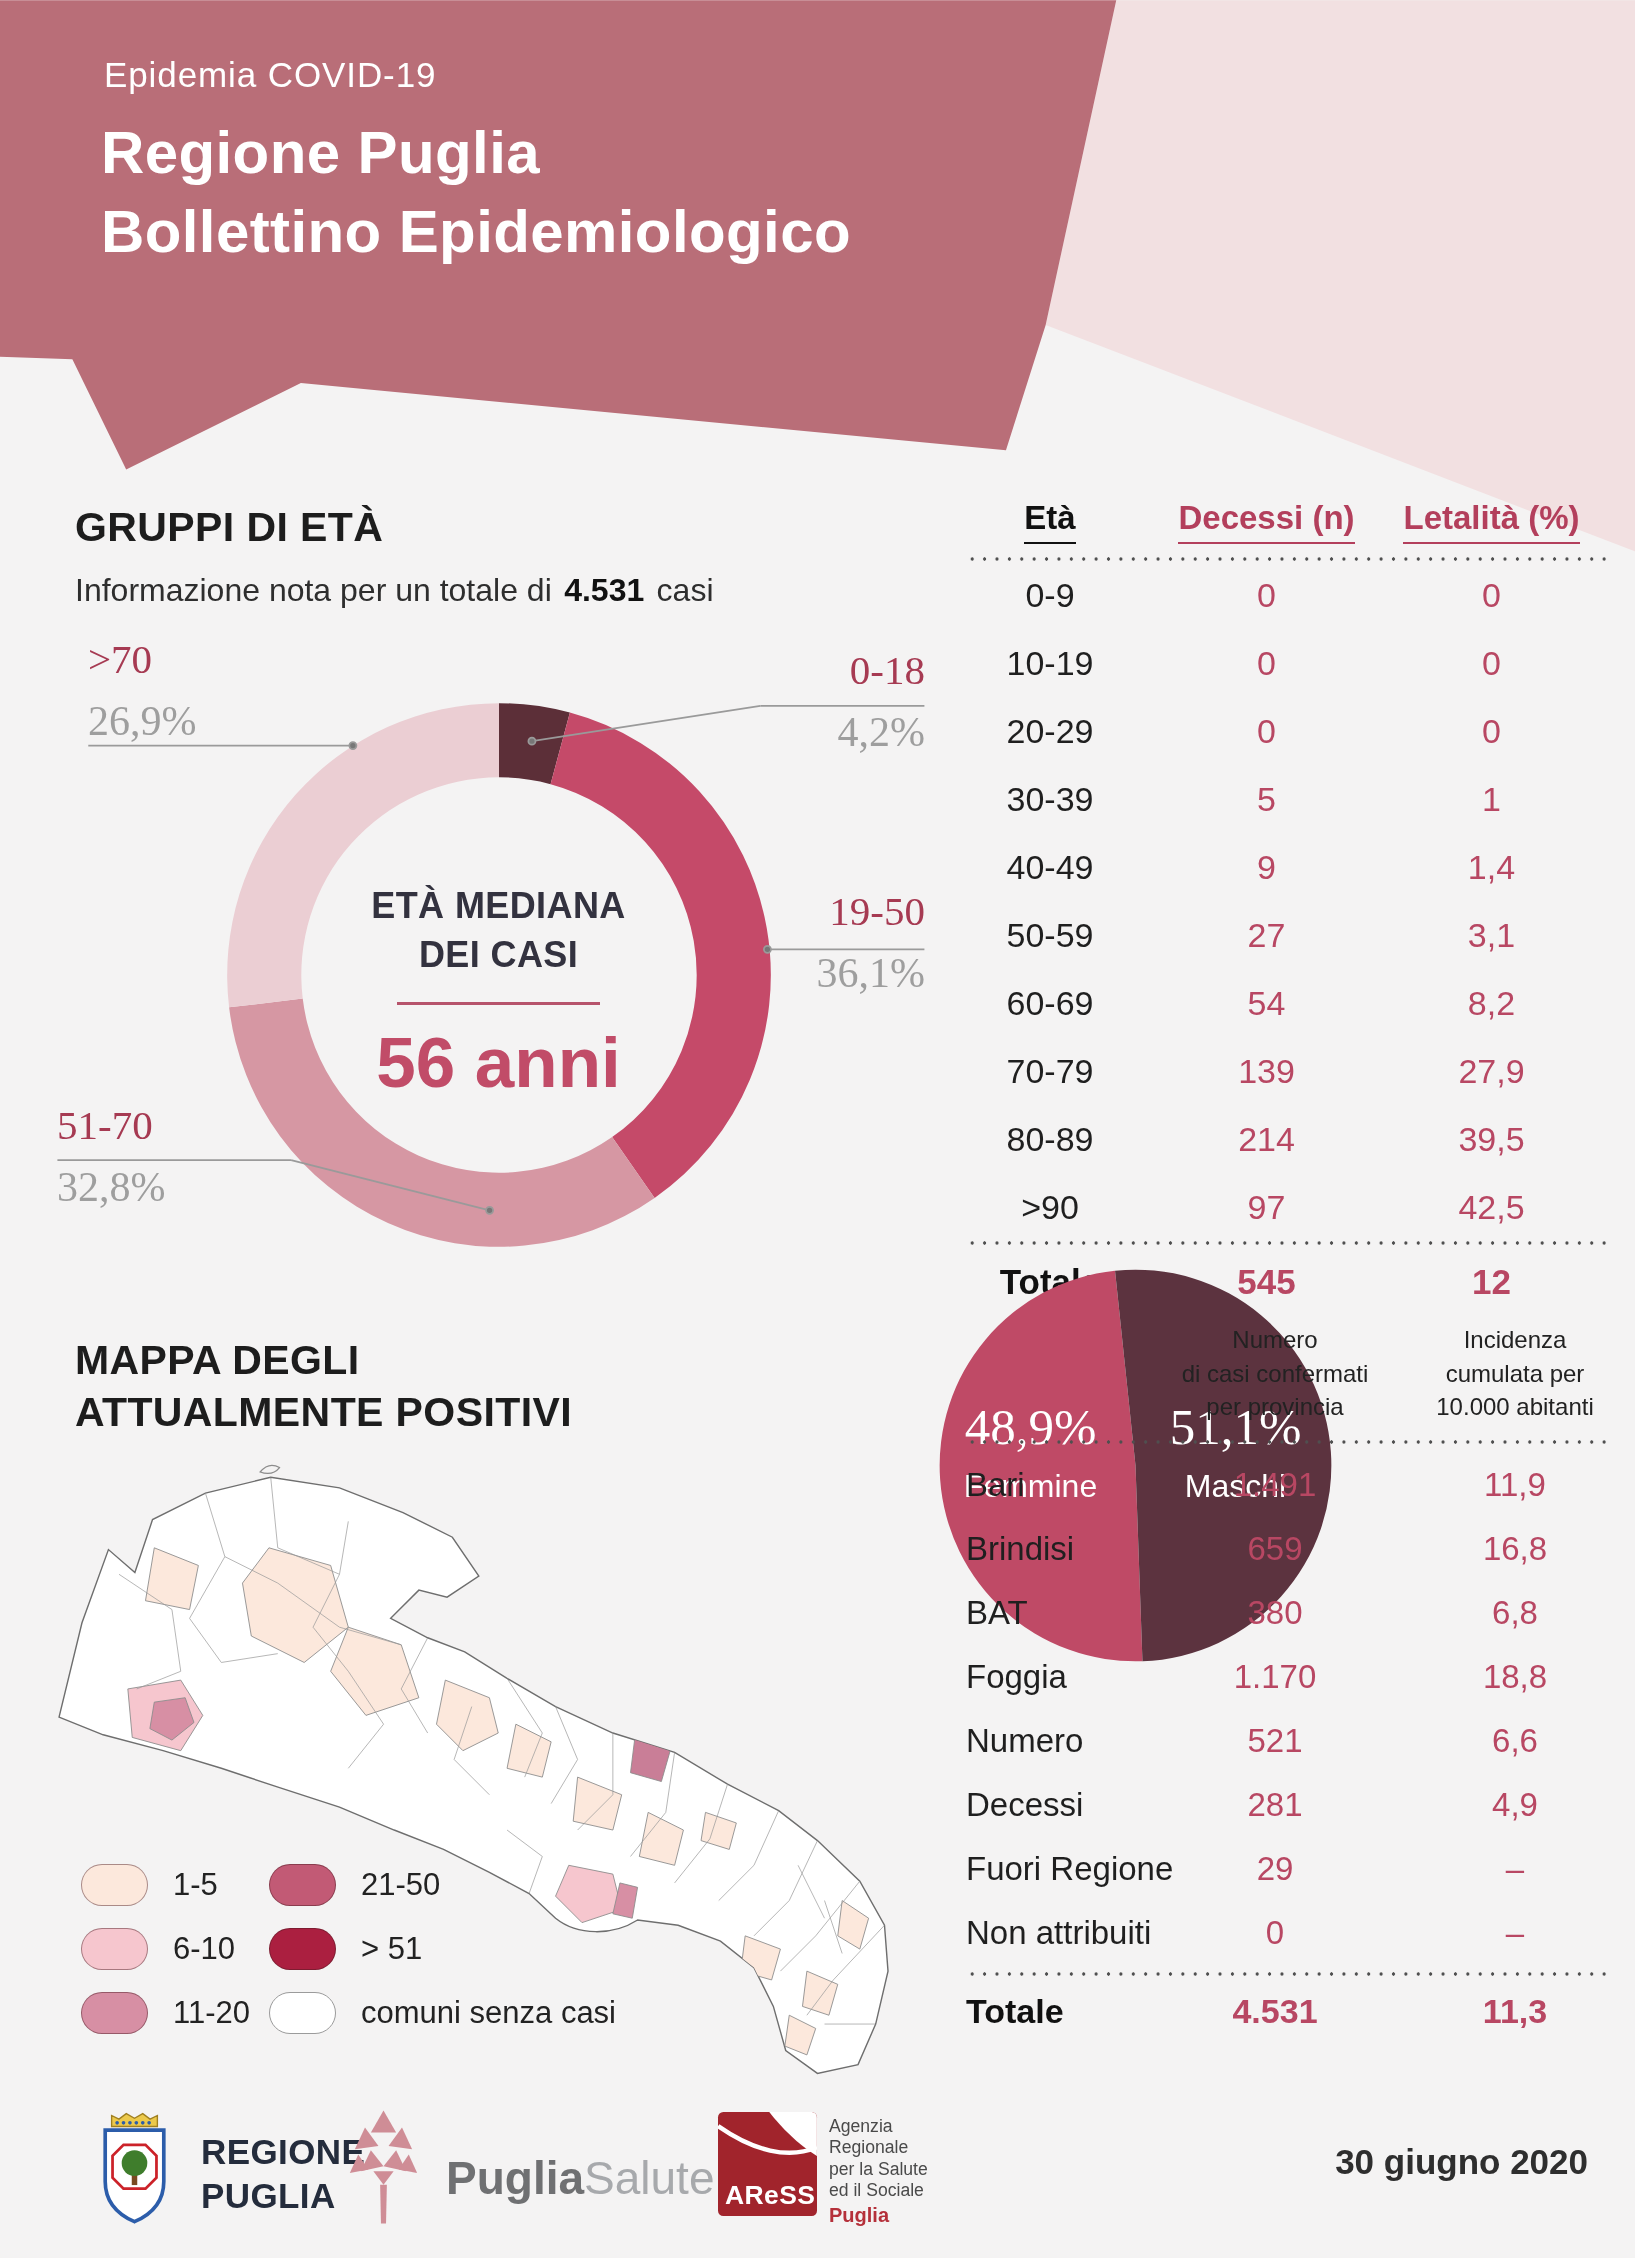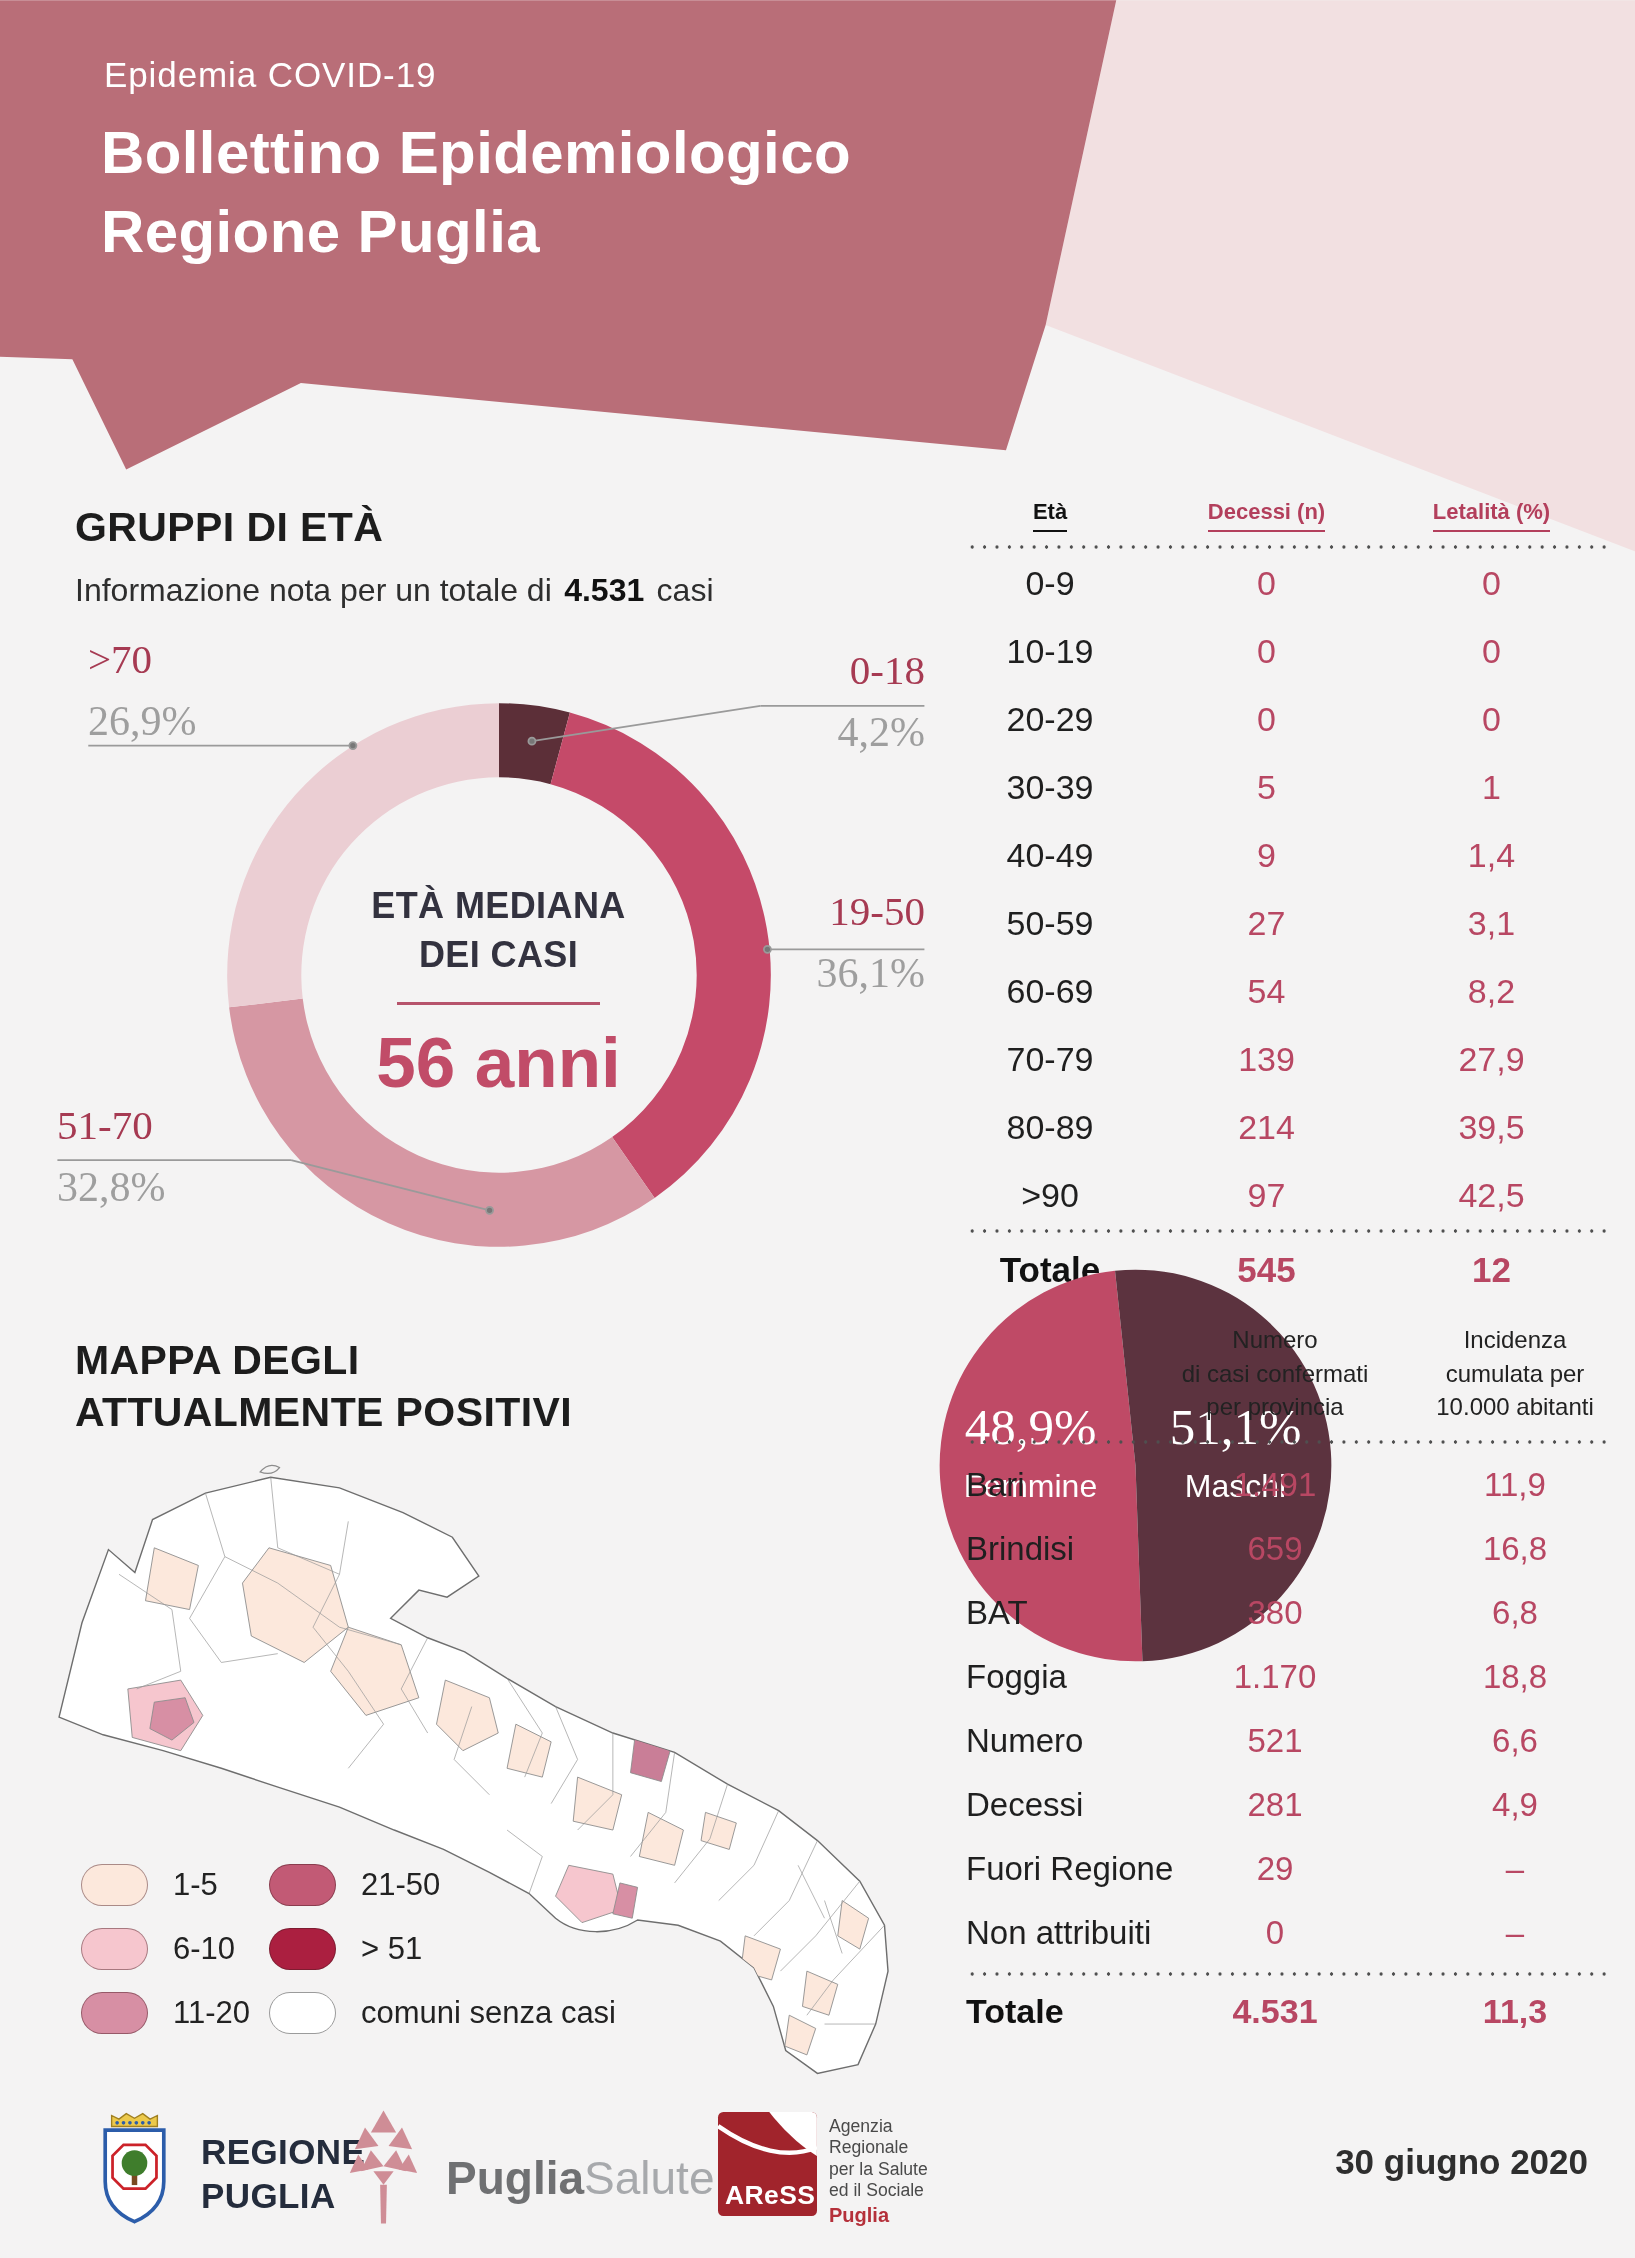--- a/index.html
+++ b/index.html
@@ -31,21 +31,21 @@
   .dlab .pct{font-size:42px;color:#9e9e9e;display:block;margin-top:14px;}
   .dlab.right{text-align:right;}
 
   
   .dots{height:4.4px;background-image:radial-gradient(circle,#4f4f4f 1.6px,transparent 2px);
         background-size:12.4px 4.4px;background-repeat:repeat-x;background-position:left center;}
 
   
   #age-table{left:966px;top:499px;width:648px;}
   #age-table .hdr{display:grid;grid-template-columns:168px 265px 185px;align-items:end;padding-bottom:12.4px;}
-  #age-table .hdr span{justify-self:center;font-size:22px;font-weight:800;}
+  #age-table .hdr span{justify-self:center;font-size:33px;font-weight:800;}
   #age-table .hdr .h1{color:#111;border-bottom:2.6px solid #111;padding-bottom:5.3px;}
   #age-table .hdr .h2,#age-table .hdr .h3{color:#b33f5c;border-bottom:2.6px solid #b33f5c;padding-bottom:5.3px;}
   .t-row{display:grid;grid-template-columns:168px 265px 185px;height:68px;align-items:center;}
   .t-row span{justify-self:center;font-size:34px;}
   .t-row .c1{color:#1f1f1f;}
   .t-row .c2,.t-row .c3{color:#b84763;}
   #age-total{display:grid;grid-template-columns:168px 265px 185px;height:74px;align-items:center;}
   #age-total span{justify-self:center;font-size:35px;font-weight:800;}
   #age-total .c1{color:#111;}
   #age-total .c2,#age-total .c3{color:#b84763;}
@@ -132,22 +132,22 @@
   <g transform="translate(1175,290) scale(1.1)" color="rgba(255,255,255,.16)">
       <use href="#v-proto" display="inline"></use>
     </g>
   <g transform="translate(1185,510)" color="#d3979f" opacity=".75">
       <use href="#v-proto" display="inline"></use>
     </g>
 </svg>
 
 <div class="abs kicker">Epidemia COVID-19</div>
 <div class="abs main-title">
+  <div>Regione Puglia</div>
   <div>Bollettino Epidemiologico</div>
-  <div>Regione Puglia</div>
 </div>
 
 <div class="abs sec-title" id="gruppi-title">GRUPPI DI ETÀ</div>
 <div class="abs" id="gruppi-sub">
   <span>Informazione nota per un totale di</span><b>4.531</b><span>casi</span>
 </div>
 
 <svg id="donut-svg" class="abs" viewBox="0 0 630 630">
   <g id="donut-slices">
       <path d="M315,7 A308,308 0 0 1 395.3391839372883,17.66245523935163 L373.42849740893695,98.75451290134666 A224,224 0 0 0 315,91 Z" fill="#5c2f38"></path>

